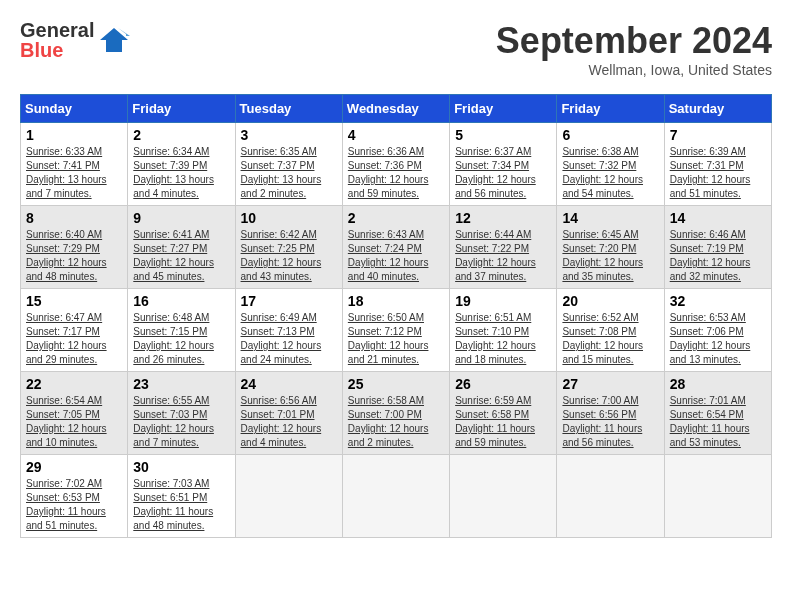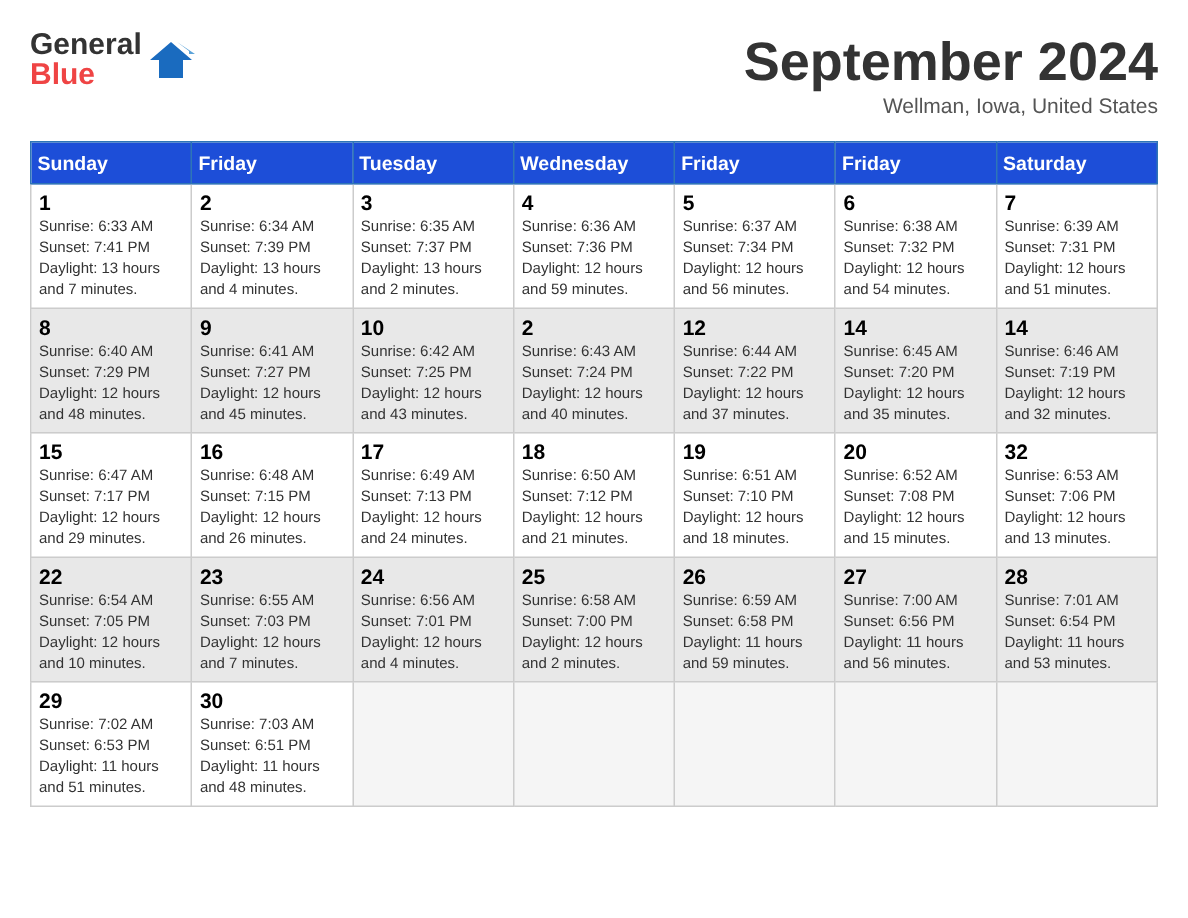--- a/index.html
+++ b/index.html
@@ -65,20 +65,21 @@
     .day-num {
       font-size: 14px;
       font-weight: bold;
       display: block;
       margin-bottom: 2px;
     }
     .day-info {
       font-size: 10px;
       color: #333;
       line-height: 1.4;
+      text-decoration: underline;
     }
     .empty-cell {
       background: #f5f5f5;
     }
   </style>
 </head>
 <body>
 
 <div class="header">
   <div class="logo">

